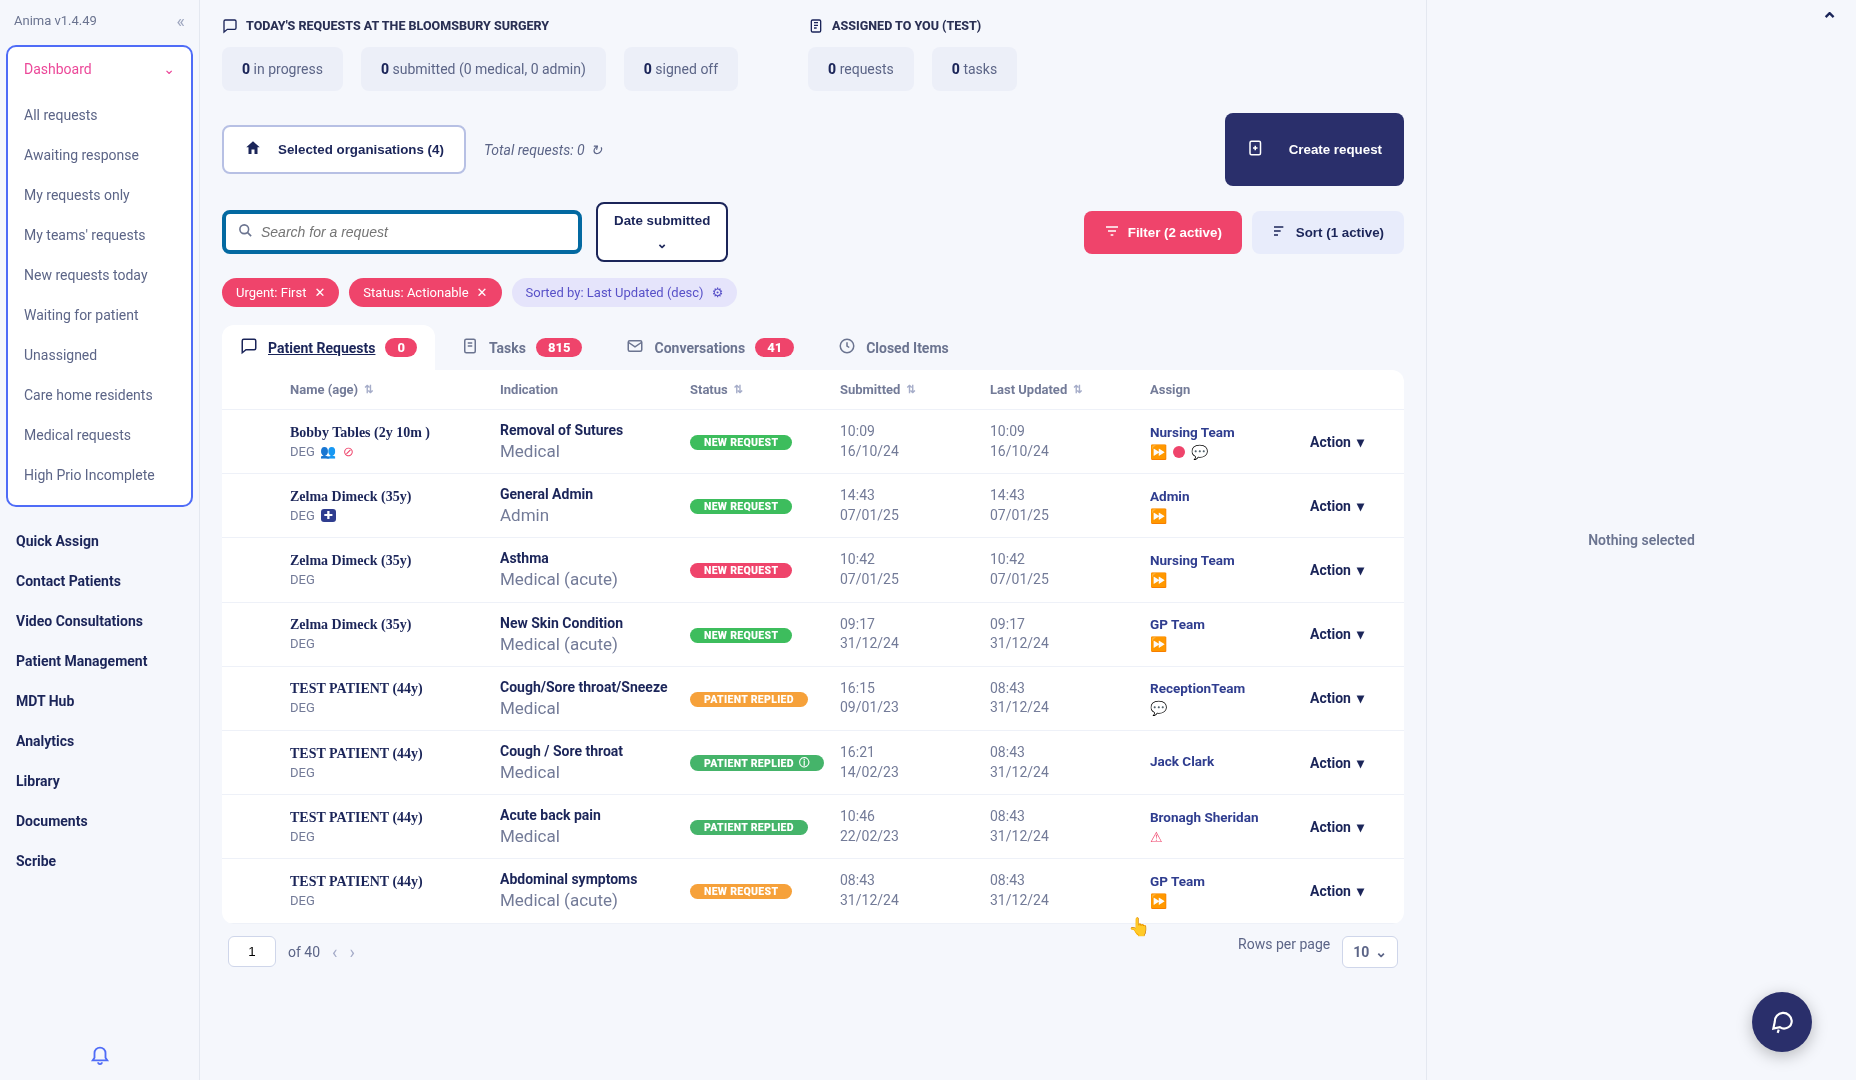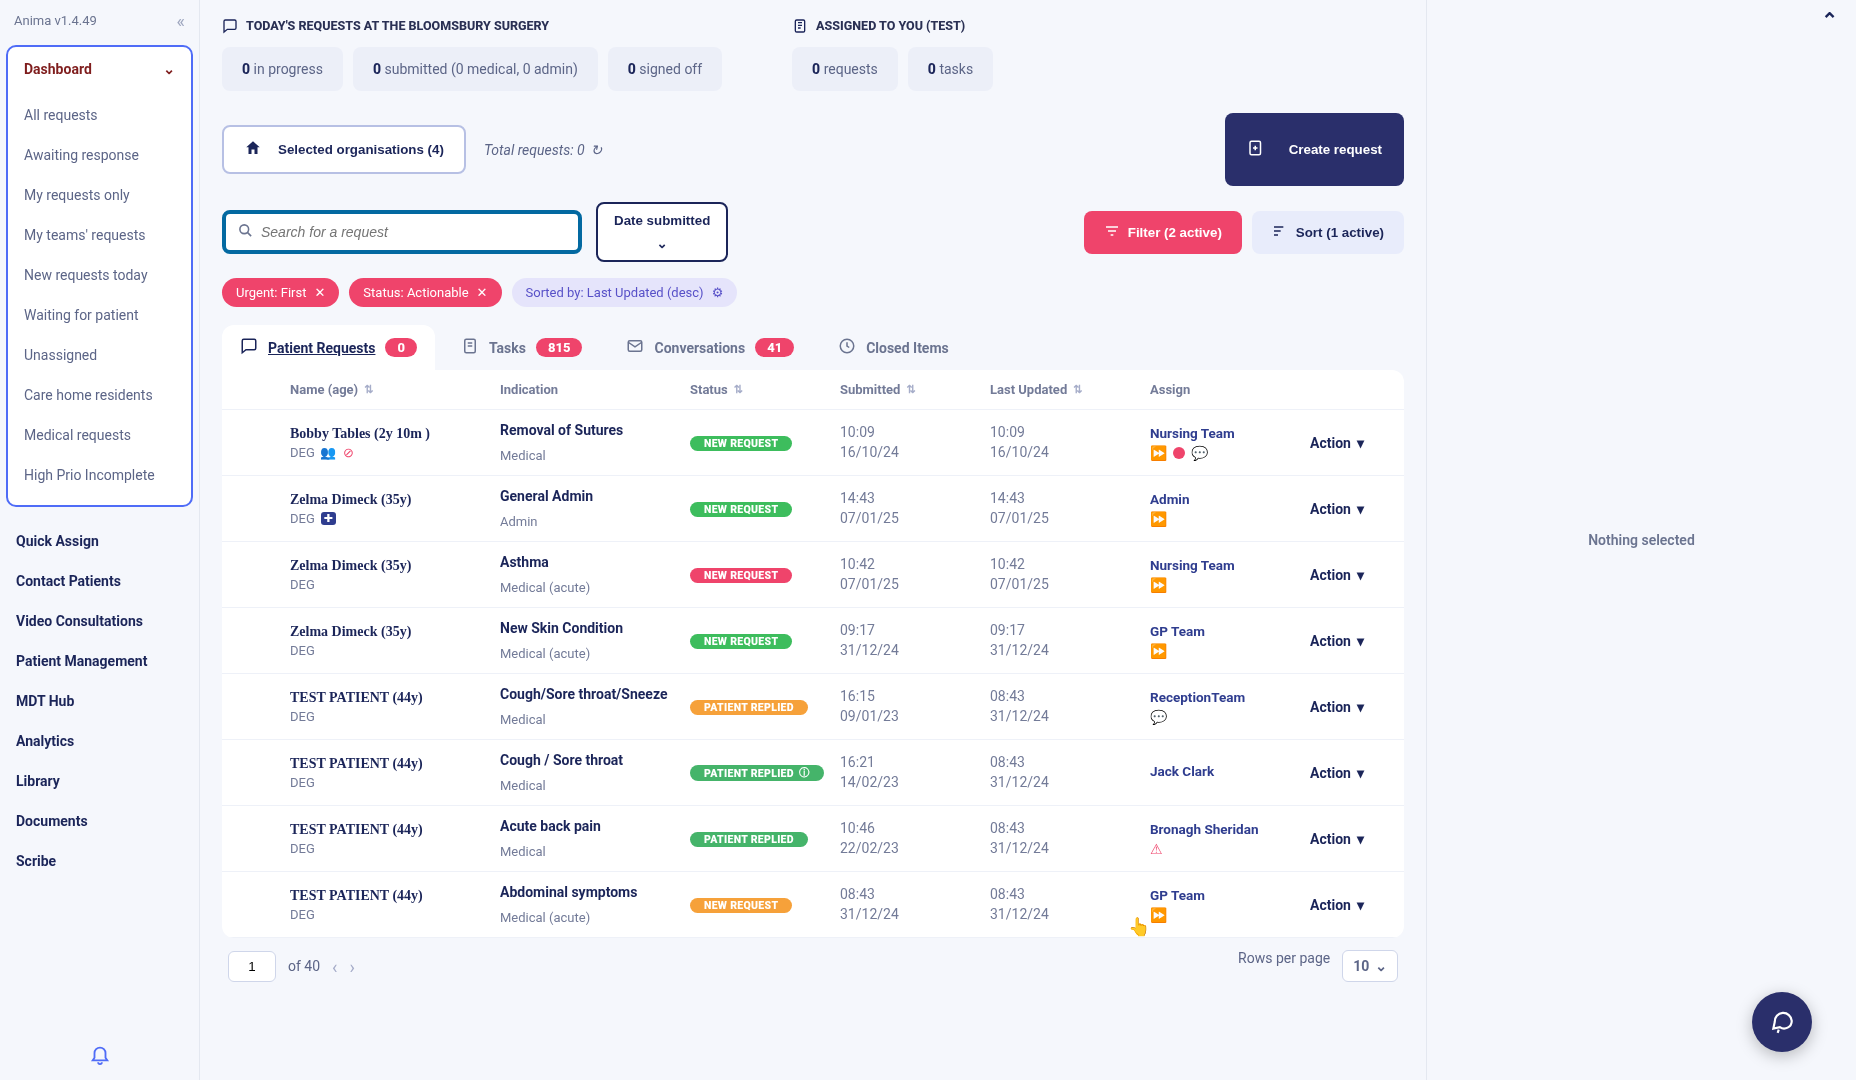--- a/index.html
+++ b/index.html
@@ -34,22 +34,22 @@
   border: 2px solid #4f6cf7;
   border-radius: 10px;
   margin: 4px 6px;
   background: #fff;
 }
 .sidebar-header {
   display: flex;
   justify-content: space-between;
   align-items: center;
   padding: 14px 16px;
-  font-weight: 700;
-  color: #7f1d1d;
+  font-weight: 400;
+  color: #ec4899;
   cursor: pointer;
 }
 .sidebar-list { padding: 4px 0 10px 0; }
 .sidebar-item {
   padding: 12px 16px;
   color: #5c6587;
   cursor: pointer;
   font-size: 14px;
 }
 .sidebar-extra { padding: 10px 0; }
@@ -72,21 +72,21 @@
 .summary-block { }
 .summary-title {
   font-size: 12.5px;
   font-weight: 800;
   color: #2a3054;
   display: flex;
   gap: 8px;
   align-items: flex-start;
   margin-bottom: 10px;
 }
-.summary-cards { display: flex; gap: 10px; }
+.summary-cards { display: flex; gap: 18px; }
 .card {
   background: #eceff8;
   border-radius: 8px;
   padding: 14px 20px;
   color: #5c6587;
   font-size: 14px;
 }
 .card b { color: #1b2559; font-weight: 800; }
 .controls-row { display: flex; align-items: center; gap: 18px; margin-top: 22px; }
 .org-btn {
@@ -216,21 +216,21 @@
 .trow {
   display: grid;
   grid-template-columns: 60px 210px 190px 150px 150px 160px 160px 110px;
   padding: 12px 8px;
   border-bottom: 1px solid #eef1f8;
   align-items: center;
 }
 .trow .name { font-weight: 700; color: #1b2559; font-family: Liberation Serif, serif; }
 .trow .sub { color: #737b98; font-size: 13px; display: flex; gap: 6px; align-items: center; margin-top: 3px; }
 .trow .ind { font-weight: 700; color: #1b2559; }
-.trow .indsub { color: #737b98; font-size: 13px; margin-top: 10px; }
+.trow .indsub { color: #737b98; font-size: 17px; margin-top: 3px; }
 .status-pill {
   border-radius: 18px;
   padding: 1px 14px;
   color: #fff;
   font-size: 10.5px;
   font-weight: 900;
   text-align: center;
   display: inline-flex;
   align-items: center;
   gap: 5px;

